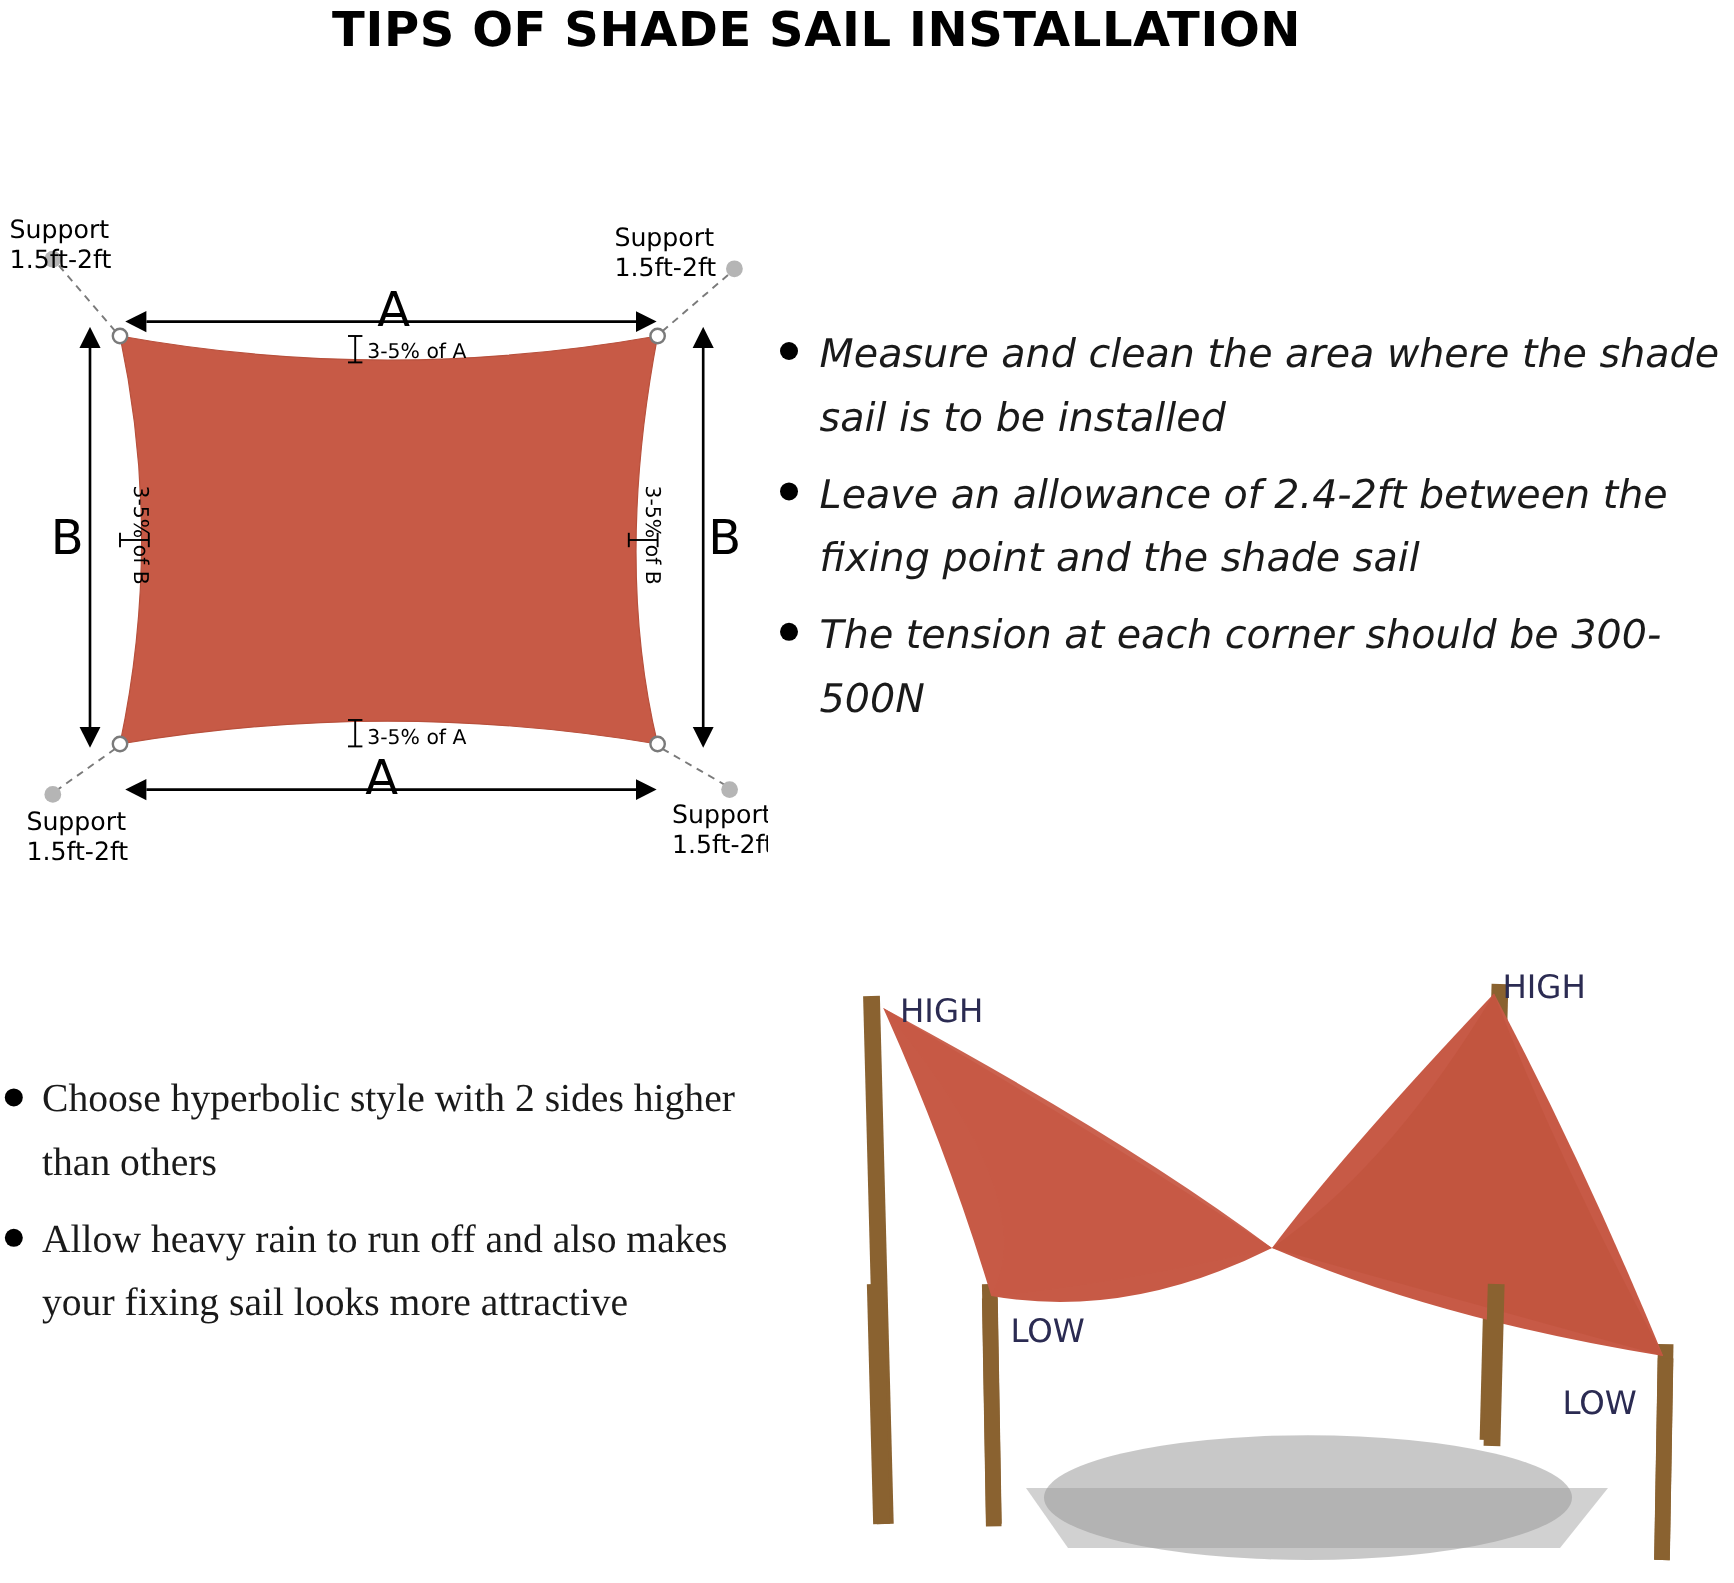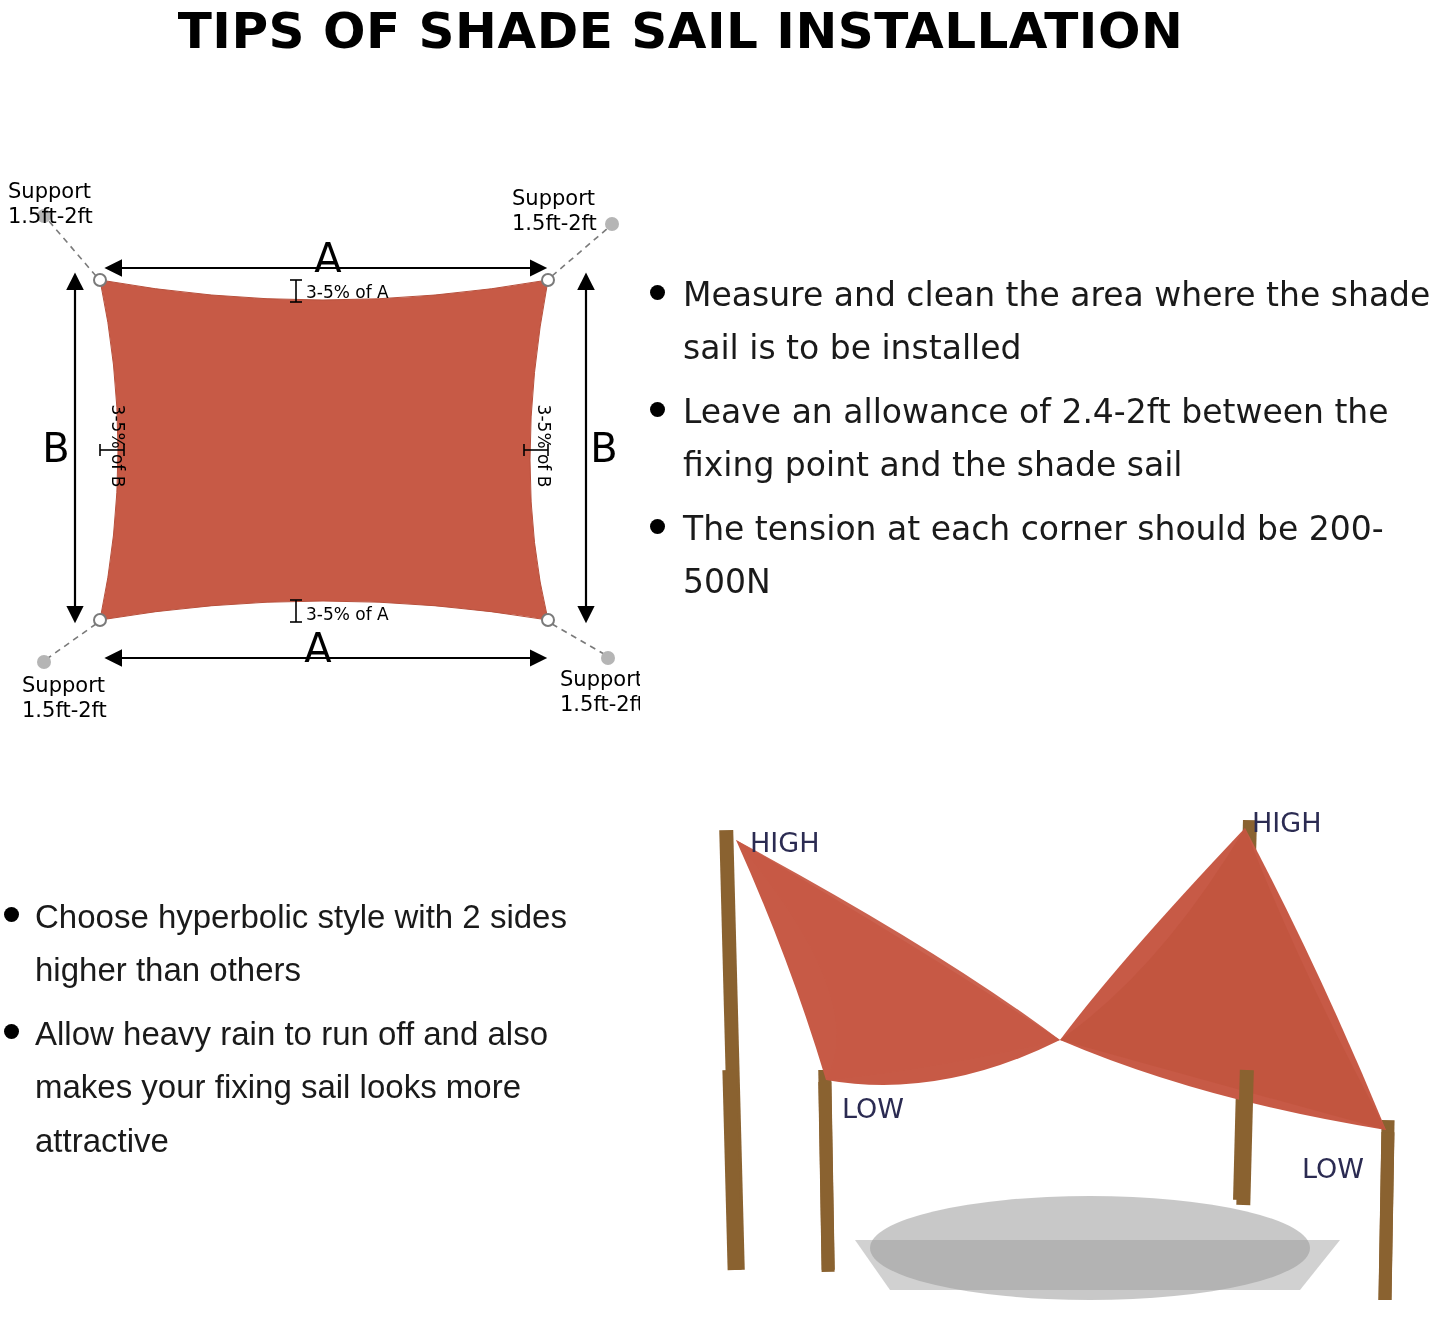--- a/index.html
+++ b/index.html
@@ -14,21 +14,21 @@
     position: relative;
     width: 1445px; height: 1319px;
     background: #ffffff;
   }
 
   
   .title {
     position: absolute;
     top: 2px; left: 0; width: 1361px;
     text-align: center;
-    font-size: 50px;
+    font-size: 40px;
     font-weight: bold;
     letter-spacing: 0.5px;
     color: #000000;
     font-family: "DejaVu Sans", "Liberation Sans", sans-serif;
   }
 
   
   #diagram-top { position: absolute; left: 0; top: 150; width: 640px; height: 580px; }
   #diagram-top-svg { position: absolute; left: 0; top: 0; }
 
@@ -48,20 +48,21 @@
     border-radius: 50%;
     background: #000;
     margin-top: 17px;
     margin-right: 18px;
   }
   #tips-list-top .txt {
     font-size: 33px;
     line-height: 1.62;
     color: #1a1a1a;
     font-family: "DejaVu Sans", "Liberation Sans", sans-serif;
+    font-style: italic;
   }
 
   
   #tips-list-bottom {
     position: absolute;
     left: 4px; top: 890px; width: 620px;
   }
   #tips-list-bottom .bullet-row {
     display: flex;
     align-items: flex-start;
@@ -72,21 +73,21 @@
     width: 15px; height: 15px;
     border-radius: 50%;
     background: #000;
     margin-top: 17px;
     margin-right: 16px;
   }
   #tips-list-bottom .txt {
     font-size: 33px;
     line-height: 1.62;
     color: #1a1a1a;
-    font-family: Liberation Sans, sans-serif;
+    font-family: Liberation Serif, serif;
   }
 
   
   #diagram-bottom { position: absolute; left: 640px; top: 770px; width: 805px; height: 549px; }
   #diagram-bottom-svg { position: absolute; left: 0; top: 0; }
 
   .lbl-hi-lo {
     font-family: "DejaVu Sans", "Liberation Sans", sans-serif;
     font-size: 27px;
     fill: #2b2b52;
@@ -192,21 +193,21 @@
     <div class="bullet-row">
       <span class="dot"></span>
       <span class="txt">Measure and clean the area where the shade sail is to be installed</span>
     </div>
     <div class="bullet-row">
       <span class="dot"></span>
       <span class="txt">Leave an allowance of 2.4-2ft between the fixing point and the shade sail</span>
     </div>
     <div class="bullet-row">
       <span class="dot"></span>
-      <span class="txt">The tension at each corner should be 200-500N</span>
+      <span class="txt">The tension at each corner should be 300-500N</span>
     </div>
   </div>
 
   <div id="tips-list-bottom">
     <div class="bullet-row">
       <span class="dot"></span>
       <span class="txt">Choose hyperbolic style with 2 sides higher than others</span>
     </div>
     <div class="bullet-row">
       <span class="dot"></span>

